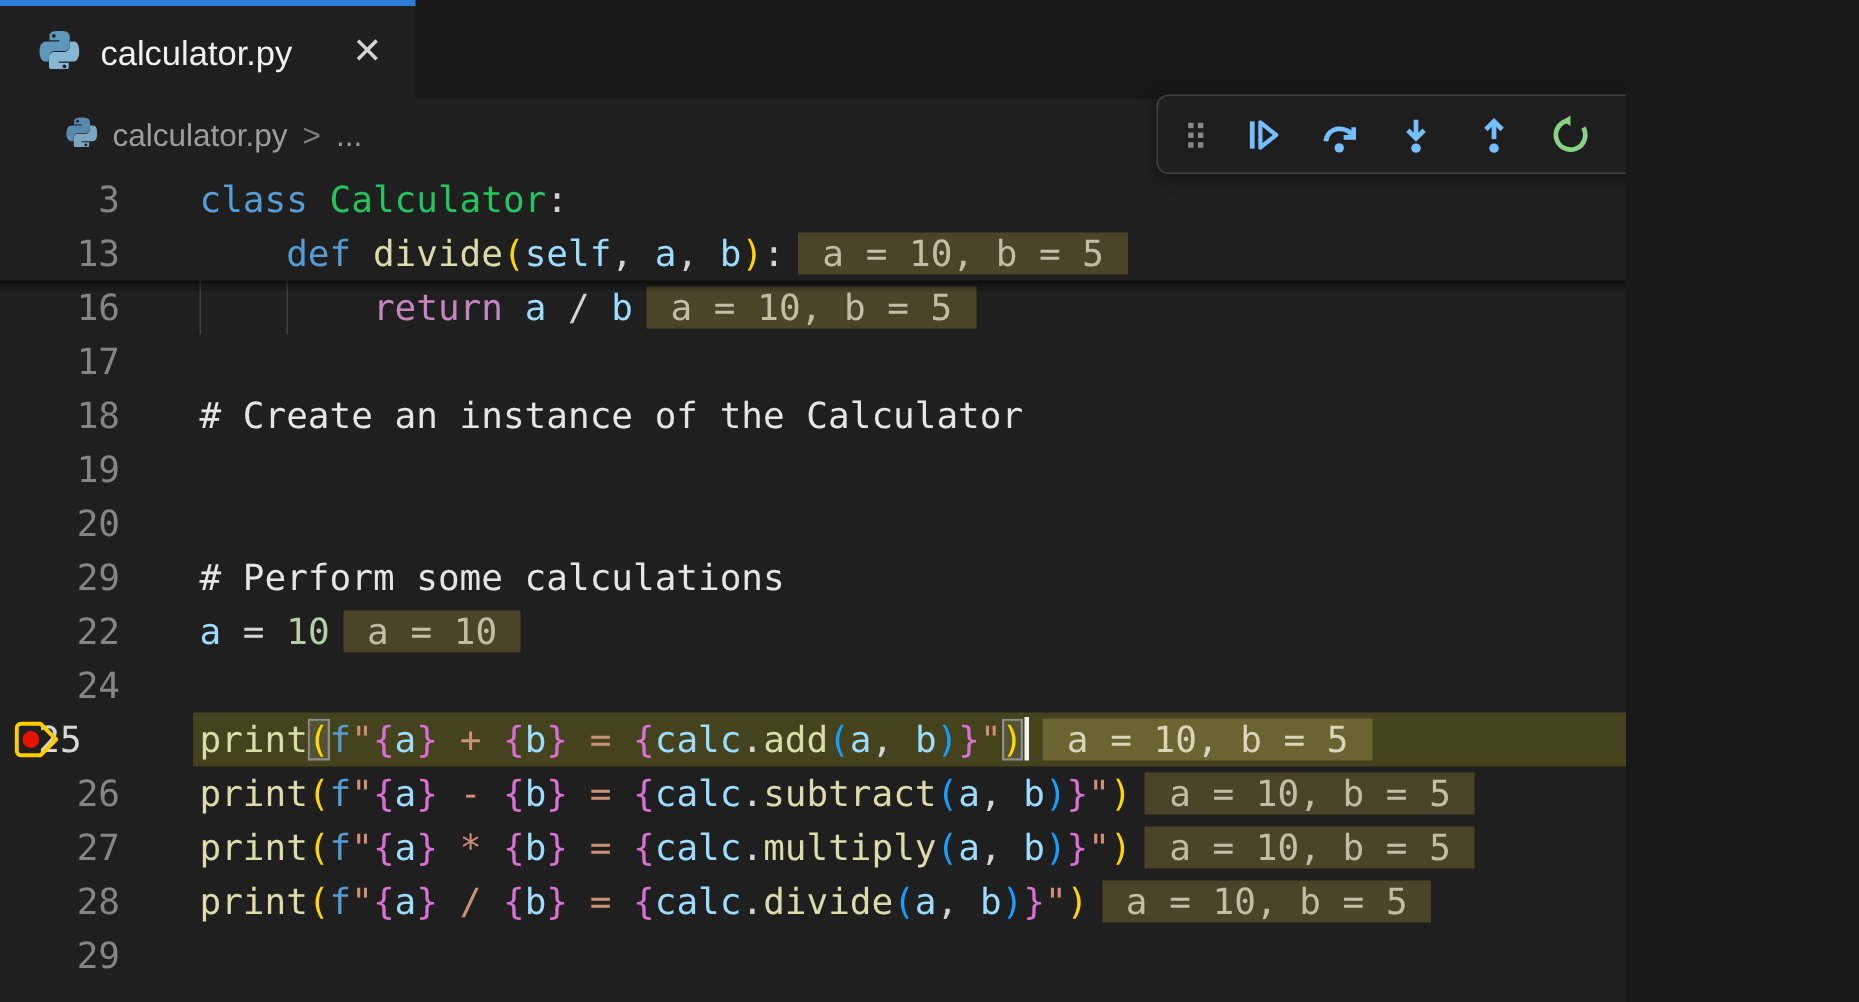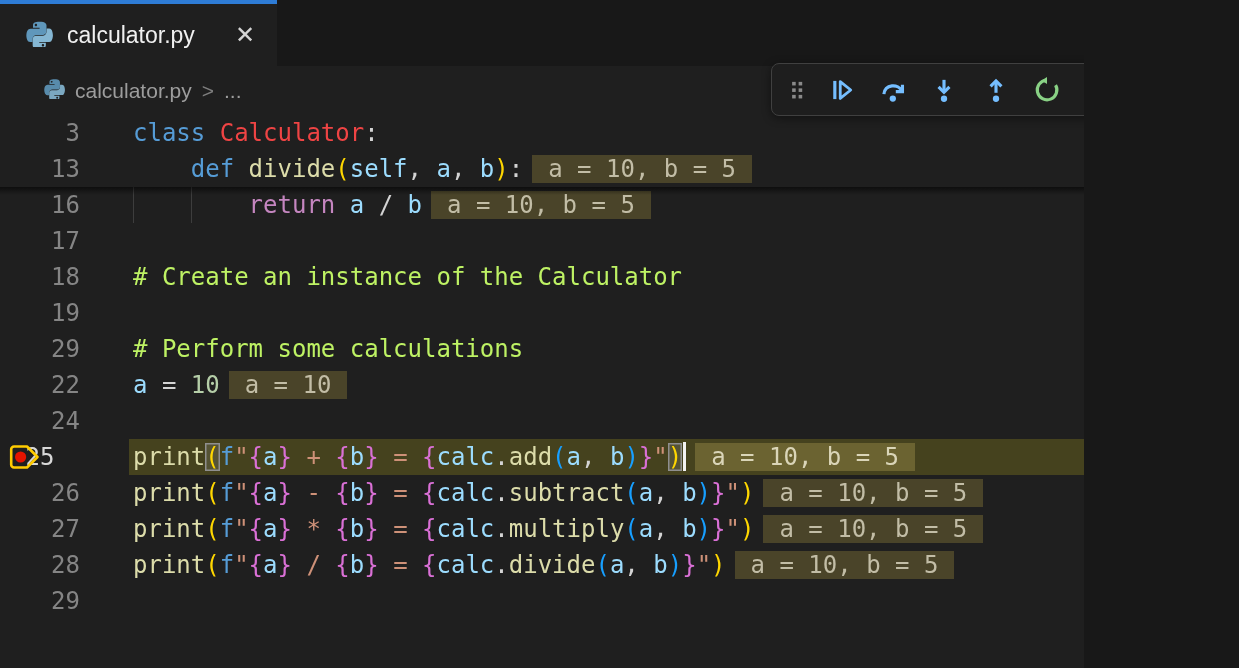--- a/index.html
+++ b/index.html
@@ -36,22 +36,22 @@
   .row.current .ln{color:#d7d7d7;text-align:center;}
   .code{display:inline-block;margin-left:49px;padding-left:4px;flex:1;cursor:text;}
   .guide{position:absolute;top:0;width:1px;height:36px;background:#3d3d3d;}
   .hint{background:#4a4429;color:#c2bda6;padding:0 16px;margin-left:9px;}
   .row.current .hint{background:#6b6331;color:#dad5b8;}
   .cursor{display:inline-block;width:3px;height:29px;background:#f2f2f2;vertical-align:middle;
           transform:translateY(-2px);margin-left:1px;}
   .bp{position:absolute;left:8px;top:3px;width:34px;height:30px;cursor:pointer;}
   .match{box-shadow:inset 0 0 0 1.5px #8f8f8f;background:rgba(160,160,160,.18);}
   
-  .tok-kw{color:#569cd6}.tok-ctrl{color:#c586c0}.tok-cls{color:#ef4444}.tok-fn{color:#dcdcaa}
-  .tok-var{color:#9cdcfe}.tok-num{color:#b5cea8}.tok-str{color:#ce9178}.tok-com{color:#bef264}
+  .tok-kw{color:#569cd6}.tok-ctrl{color:#c586c0}.tok-cls{color:#22c55e}.tok-fn{color:#dcdcaa}
+  .tok-var{color:#9cdcfe}.tok-num{color:#b5cea8}.tok-str{color:#ce9178}.tok-com{color:#e5e5e5}
   .tok-pun{color:#d4d4d4}.tok-b1{color:#ffd700}.tok-b2{color:#da70d6}.tok-b3{color:#179fff}
   .tok-ws{color:#d4d4d4}
 </style>
 </head>
 <body>
 
 <div class="app">
 
   <div class="tabbar">
     <div class="tab">
@@ -135,20 +135,21 @@
     <div id="sticky">
         <div class="row"><span class="ln">3</span><span class="code"><span class="tok-kw">class</span><span class="tok-ws"> </span><span class="tok-cls">Calculator</span><span class="tok-pun">:</span></span></div>
         <div class="row"><span class="ln">13</span><span class="code"><span class="tok-ws">    </span><span class="tok-kw">def</span><span class="tok-ws"> </span><span class="tok-fn">divide</span><span class="tok-b1">(</span><span class="tok-var">self</span><span class="tok-pun">, </span><span class="tok-var">a</span><span class="tok-pun">, </span><span class="tok-var">b</span><span class="tok-b1">)</span><span class="tok-pun">:</span><span class="hint">a = 10, b = 5</span></span></div>
       </div>
     <div class="sticky-shadow"></div>
     <div id="lines">
         <div class="row"><div class="guide" style="left: 133px;"></div><div class="guide" style="left: 190.8px;"></div><span class="ln">16</span><span class="code"><span class="tok-ws">        </span><span class="tok-ctrl">return</span><span class="tok-ws"> </span><span class="tok-var">a</span><span class="tok-pun"> / </span><span class="tok-var">b</span><span class="hint">a = 10, b = 5</span></span></div>
         <div class="row"><span class="ln">17</span><span class="code"></span></div>
         <div class="row"><span class="ln">18</span><span class="code"><span class="tok-com"># Create an instance of the Calculator</span></span></div>
         <div class="row"><span class="ln">19</span></div>
+        <div class="row"><span class="ln">20</span><span class="code"></span></div>
         <div class="row"><span class="ln">29</span><span class="code"><span class="tok-com"># Perform some calculations</span></span></div>
         <div class="row"><span class="ln">22</span><span class="code"><span class="tok-var">a</span><span class="tok-pun"> = </span><span class="tok-num">10</span><span class="hint">a = 10</span></span></div>
         <div class="row"><span class="ln">24</span><span class="code"></span></div>
         <div class="row current"><div class="bp"><svg width="34" height="30" viewBox="0 0 34 30">
               <path d="M6 4.5 H19 L29.5 15 L19 25.5 H6 A2.8 2.8 0 0 1 3.2 22.7 V7.3 A2.8 2.8 0 0 1 6 4.5 Z" fill="none" stroke="#ffcc00" stroke-width="2.6" stroke-linejoin="round"></path>
               <circle cx="12.6" cy="15" r="5.6" fill="#e51400"></circle>
             </svg></div><span class="ln">25</span><span class="code"><span class="tok-fn">print</span><span class="tok-b1 match">(</span><span class="tok-kw">f</span><span class="tok-str">"</span><span class="tok-b2">{</span><span class="tok-var">a</span><span class="tok-b2">}</span><span class="tok-str"> + </span><span class="tok-b2">{</span><span class="tok-var">b</span><span class="tok-b2">}</span><span class="tok-str"> = </span><span class="tok-b2">{</span><span class="tok-var">calc</span><span class="tok-pun">.</span><span class="tok-fn">add</span><span class="tok-b3">(</span><span class="tok-var">a</span><span class="tok-pun">, </span><span class="tok-var">b</span><span class="tok-b3">)</span><span class="tok-b2">}</span><span class="tok-str">"</span><span class="tok-b1 match">)</span><span class="cursor"></span><span class="hint">a = 10, b = 5</span></span></div>
         <div class="row"><span class="ln">26</span><span class="code"><span class="tok-fn">print</span><span class="tok-b1">(</span><span class="tok-kw">f</span><span class="tok-str">"</span><span class="tok-b2">{</span><span class="tok-var">a</span><span class="tok-b2">}</span><span class="tok-str"> - </span><span class="tok-b2">{</span><span class="tok-var">b</span><span class="tok-b2">}</span><span class="tok-str"> = </span><span class="tok-b2">{</span><span class="tok-var">calc</span><span class="tok-pun">.</span><span class="tok-fn">subtract</span><span class="tok-b3">(</span><span class="tok-var">a</span><span class="tok-pun">, </span><span class="tok-var">b</span><span class="tok-b3">)</span><span class="tok-b2">}</span><span class="tok-str">"</span><span class="tok-b1">)</span><span class="hint">a = 10, b = 5</span></span></div>
         <div class="row"><span class="ln">27</span><span class="code"><span class="tok-fn">print</span><span class="tok-b1">(</span><span class="tok-kw">f</span><span class="tok-str">"</span><span class="tok-b2">{</span><span class="tok-var">a</span><span class="tok-b2">}</span><span class="tok-str"> * </span><span class="tok-b2">{</span><span class="tok-var">b</span><span class="tok-b2">}</span><span class="tok-str"> = </span><span class="tok-b2">{</span><span class="tok-var">calc</span><span class="tok-pun">.</span><span class="tok-fn">multiply</span><span class="tok-b3">(</span><span class="tok-var">a</span><span class="tok-pun">, </span><span class="tok-var">b</span><span class="tok-b3">)</span><span class="tok-b2">}</span><span class="tok-str">"</span><span class="tok-b1">)</span><span class="hint">a = 10, b = 5</span></span></div>
         <div class="row"><span class="ln">28</span><span class="code"><span class="tok-fn">print</span><span class="tok-b1">(</span><span class="tok-kw">f</span><span class="tok-str">"</span><span class="tok-b2">{</span><span class="tok-var">a</span><span class="tok-b2">}</span><span class="tok-str"> / </span><span class="tok-b2">{</span><span class="tok-var">b</span><span class="tok-b2">}</span><span class="tok-str"> = </span><span class="tok-b2">{</span><span class="tok-var">calc</span><span class="tok-pun">.</span><span class="tok-fn">divide</span><span class="tok-b3">(</span><span class="tok-var">a</span><span class="tok-pun">, </span><span class="tok-var">b</span><span class="tok-b3">)</span><span class="tok-b2">}</span><span class="tok-str">"</span><span class="tok-b1">)</span><span class="hint">a = 10, b = 5</span></span></div>

